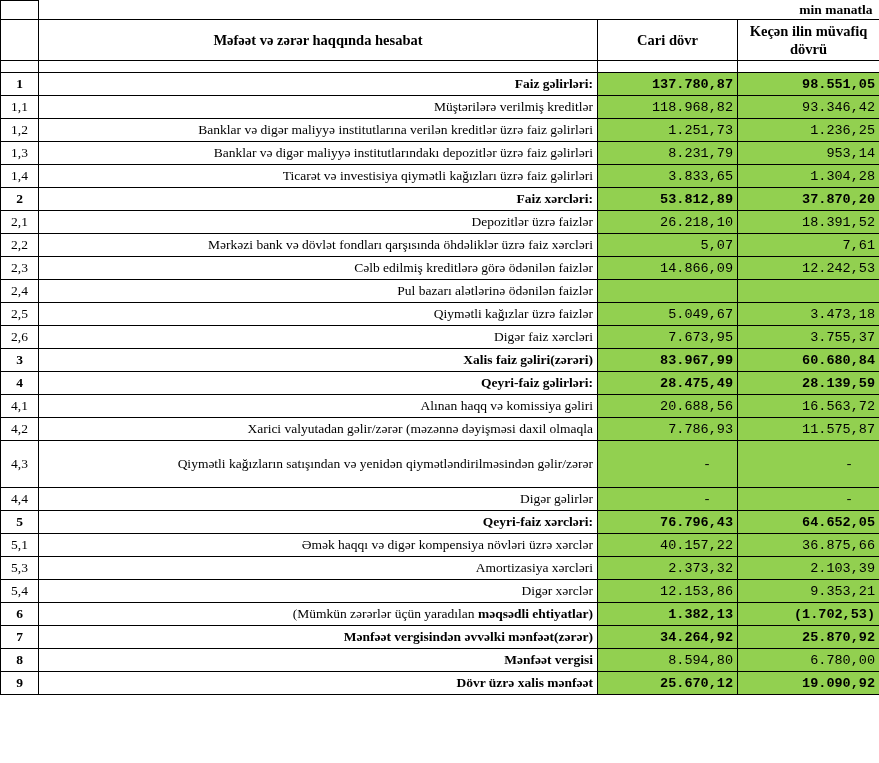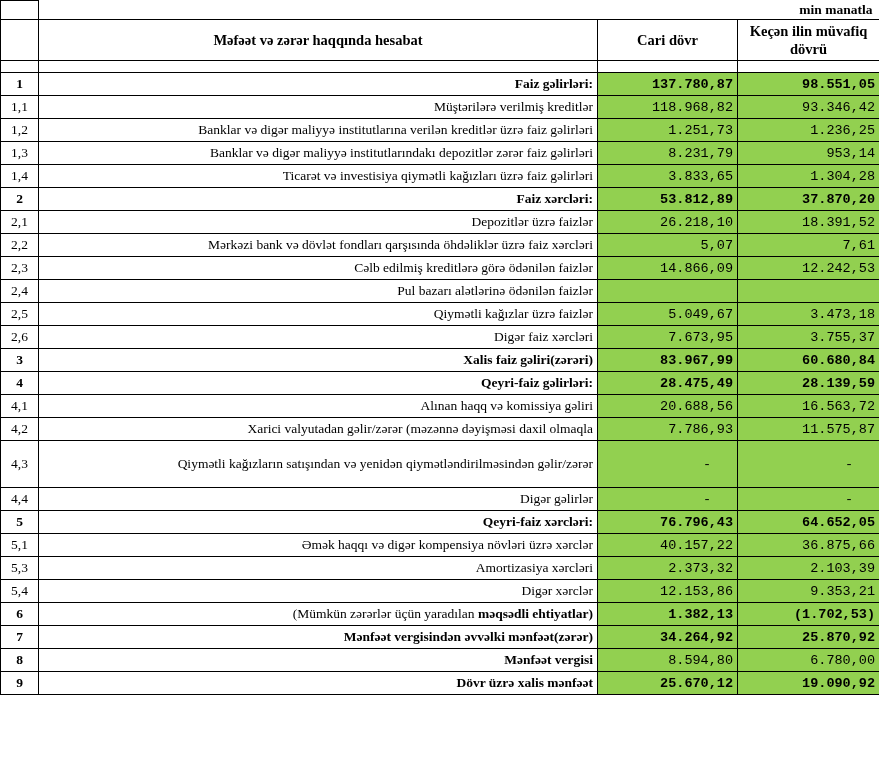--- a/index.html
+++ b/index.html
@@ -119,21 +119,21 @@
     <td class="val">93.346,42</td>
   </tr>
         <tr>
     <td class="num">1,2</td>
     <td class="label"><span class="l1">Banklar və digər maliyyə institutlarına verilən kreditlər üzrə faiz gəlirləri</span><span class="l2"></span></td>
     <td class="val">1.251,73</td>
     <td class="val">1.236,25</td>
   </tr>
         <tr>
     <td class="num">1,3</td>
-    <td class="label"><span class="l1">Banklar və digər maliyyə institutlarındakı depozitlər zərər faiz gəlirləri</span><span class="l2"></span></td>
+    <td class="label"><span class="l1">Banklar və digər maliyyə institutlarındakı depozitlər üzrə faiz gəlirləri</span><span class="l2"></span></td>
     <td class="val">8.231,79</td>
     <td class="val">953,14</td>
   </tr>
         <tr>
     <td class="num">1,4</td>
     <td class="label"><span class="l1">Ticarət və investisiya qiymətli kağızları üzrə faiz gəlirləri</span><span class="l2"></span></td>
     <td class="val">3.833,65</td>
     <td class="val">1.304,28</td>
   </tr>
         <tr>

